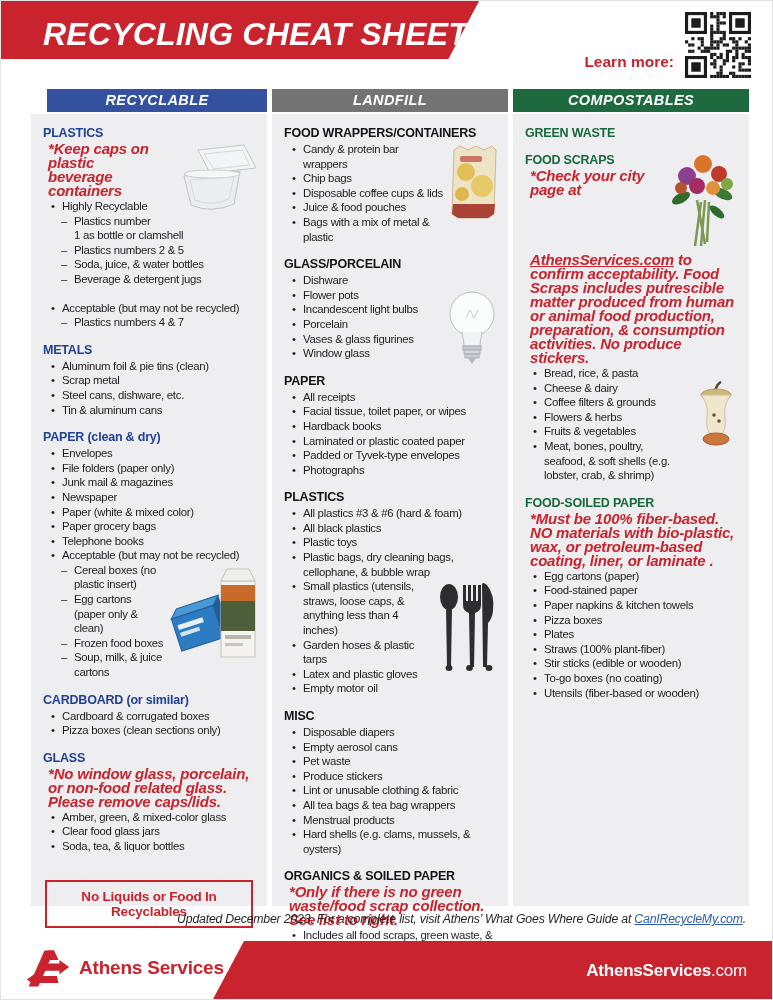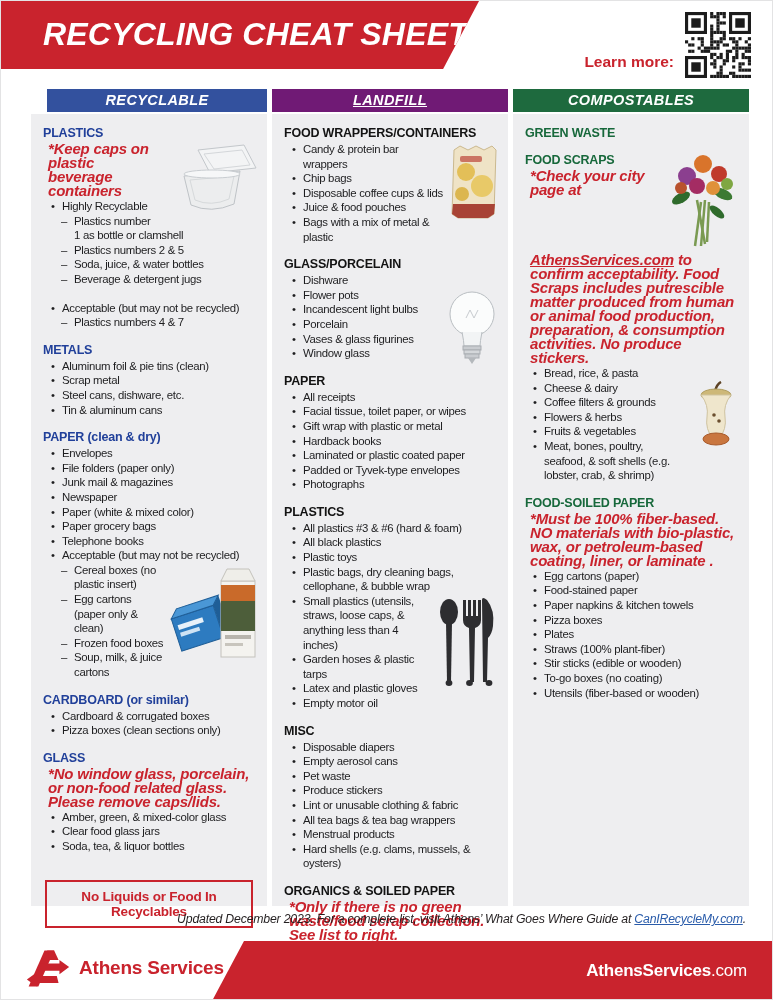--- a/index.html
+++ b/index.html
@@ -1,19 +1,19 @@
 <!DOCTYPE html>
 <html><head>
 <meta charset="utf-8">
 <style>
   html,body{margin:0;padding:0;background:#fff;}
   .page{position:relative;width:773px;height:1000px;background:#fff;overflow:hidden;
         font-family:"Liberation Sans",sans-serif;box-sizing:border-box;border:1px solid #e3e3e4;}
   
-  .banner{position:absolute;top:0;left:0;width:483px;height:68px;background:#c9232d;
+  .banner{position:absolute;top:0;left:0;width:483px;height:58px;background:#c9232d;
           clip-path:polygon(0 0,478px 0,440px 72px,0 72px);}
   .banner h1{margin:0;padding:16px 0 0 42px;font-size:32px;line-height:34px;font-style:italic;
              font-weight:bold;color:#fff;letter-spacing:.2px;white-space:nowrap;}
   .learnmore{position:absolute;top:52px;right:98px;color:#c9232d;font-weight:bold;
              font-size:15.5px;font-style:normal;}
   .qr{position:absolute;top:11px;right:21px;width:66px;height:66px;background:#fff;}
   
   .cols{position:absolute;top:88px;left:30px;display:flex;gap:5px;}
   .col{width:236px;}
   .colhead{height:23px;line-height:23px;margin-bottom:2px;color:#fff;text-align:center;
@@ -277,21 +277,21 @@
             <ul>
               <li class="l1">Amber, green, &amp; mixed-color glass</li>
               <li class="l1">Clear food glass jars</li>
               <li class="l1">Soda, tea, &amp; liquor bottles</li>
             </ul>
           </section>
           <div class="warnbox">No Liquids or Food In Recyclables</div>
         </div>
       </div>
       <div class="col">
-        <div class="colhead" style="background: #701a75; text-decoration: underline;">LANDFILL</div>
+        <div class="colhead" style="background: #737373;">LANDFILL</div>
         <div class="panel">
           <section class="sec">
             <h3 style="color: rgb(19, 19, 19);">FOOD WRAPPERS/CONTAINERS</h3>
             <ul>
               <li class="l1"><div class="img-float" style="width: 52px; height: 80px;">
                   <svg viewBox="0 0 52 80">
                     <path d="M6 8 L12 4 L20 8 L28 4 L36 8 L44 4 L48 8 L46 72 L40 76 L10 76 L4 72 Z" fill="#efe3c6" stroke="#cbb98f"></path>
                     <circle cx="18" cy="30" r="9" fill="#e3bf58"></circle>
                     <circle cx="34" cy="44" r="11" fill="#e8c968"></circle>
                     <circle cx="14" cy="52" r="7" fill="#dcb64f"></circle>
@@ -324,21 +324,20 @@
               <li class="l1">Porcelain</li>
               <li class="l1">Vases &amp; glass figurines</li>
               <li class="l1">Window glass</li>
             </ul>
           </section>
           <section class="sec">
             <h3 style="color: rgb(19, 19, 19);">PAPER</h3>
             <ul>
               <li class="l1">All receipts</li>
               <li class="l1">Facial tissue, toilet paper, or wipes</li>
-              <li class="l1">Gift wrap with plastic or metal</li>
               <li class="l1">Hardback books</li>
               <li class="l1">Laminated or plastic coated paper</li>
               <li class="l1">Padded or Tyvek-type envelopes</li>
               <li class="l1">Photographs</li>
             </ul>
           </section>
           <section class="sec">
             <h3 style="color: rgb(19, 19, 19);">PLASTICS</h3>
             <ul>
               <li class="l1">All plastics #3 &amp; #6 (hard &amp; foam)</li>

